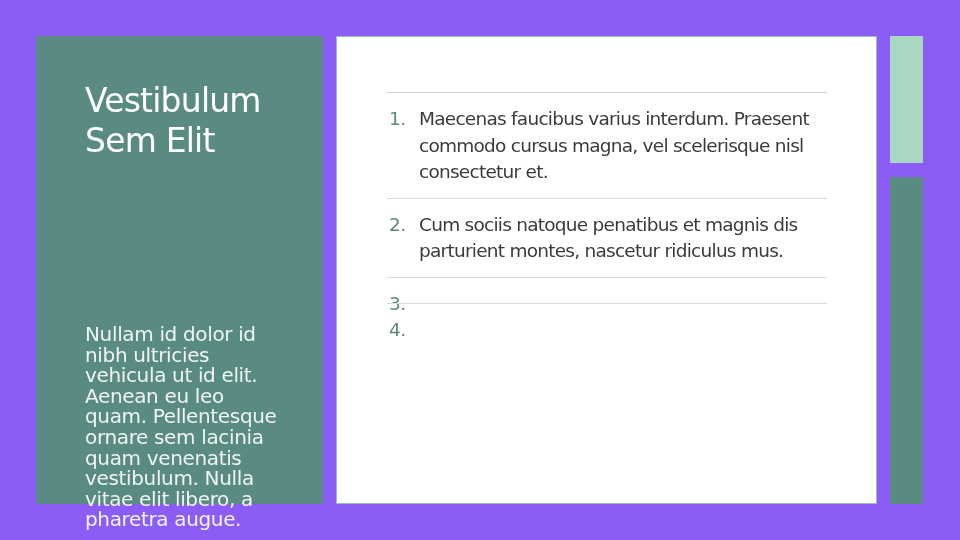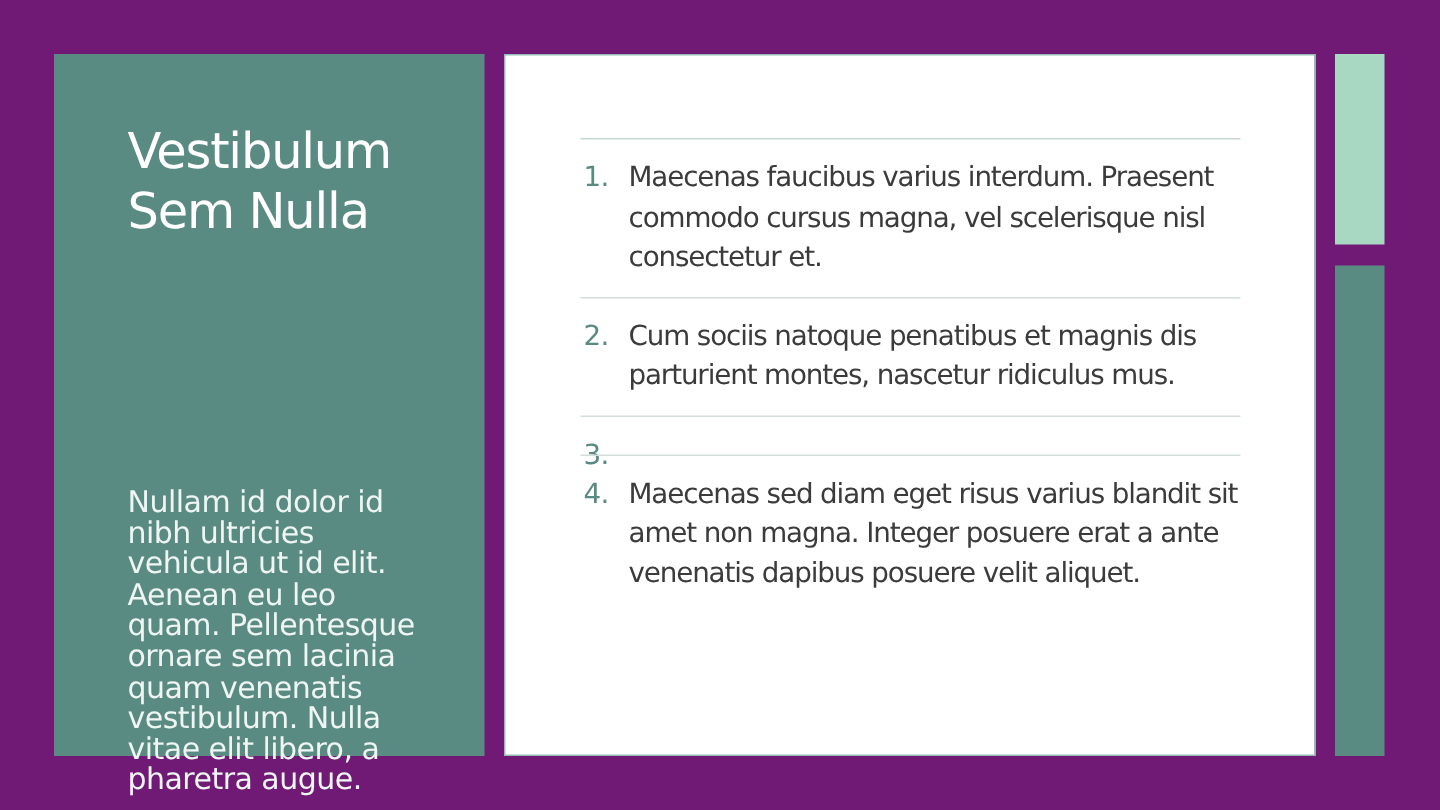--- a/index.html
+++ b/index.html
@@ -1,20 +1,20 @@
 <!DOCTYPE html>
 <html><head>
   <meta charset="utf-8">
   <style>
     * { margin: 0; padding: 0; box-sizing: border-box; }
     html, body {
       width: 960px; height: 540px; background: #ffffff; overflow: hidden;
       font-family: "DejaVu Sans", "Liberation Sans", sans-serif;
     }
-    .slide { position: relative; width: 960px; height: 540px; background: #701a75; }
+    .slide { position: relative; width: 960px; height: 540px; background: #8b5cf6; }
 
     .left-panel {
       position: absolute; left: 36px; top: 36px; width: 287px; height: 468px;
       background: #5a8b82;
     }
     .title {
       position: absolute; left: 49px; top: 45px; width: 230px;
       color: #ffffff; font-size: 33px; line-height: 40px; font-weight: normal;
       letter-spacing: -0.8px;
       font-family: "DejaVu Sans", sans-serif;
@@ -61,41 +61,40 @@
     }
   </style>
 </head>
 <body>
 
 <div class="slide">
 
   <div class="left-panel">
     <h1 class="title">
       <span>Vestibulum</span><br>
-      <span>Sem Nulla</span>
+      <span>Sem Elit</span>
     </h1>
     <p class="subtitle">Nullam id dolor id nibh ultricies vehicula ut id elit. Aenean eu leo quam. Pellentesque ornare sem lacinia quam venenatis vestibulum. Nulla vitae elit libero, a pharetra augue.</p>
   </div>
 
   <div class="content-box">
     <ol class="list">
       <li class="list-item">
         <span class="item-num">1.</span>
         <div class="item-text">Maecenas faucibus varius interdum. Praesent commodo cursus magna, vel scelerisque nisl consectetur et.</div>
       </li>
       <li class="list-item">
         <span class="item-num">2.</span>
         <div class="item-text">Cum sociis natoque penatibus et magnis dis parturient montes, nascetur ridiculus mus.</div>
       </li>
       <li class="list-item">
         <span class="item-num">3.</span>
       </li>
       <li class="list-item">
         <span class="item-num">4.</span>
-        <div class="item-text">Maecenas sed diam eget risus varius blandit sit amet non magna. Integer posuere erat a ante venenatis dapibus posuere velit aliquet.</div>
       </li>
     </ol>
   </div>
 
   <div class="accent-top"></div>
   <div class="accent-bottom"></div>
 
 </div>
 
 </body></html>

